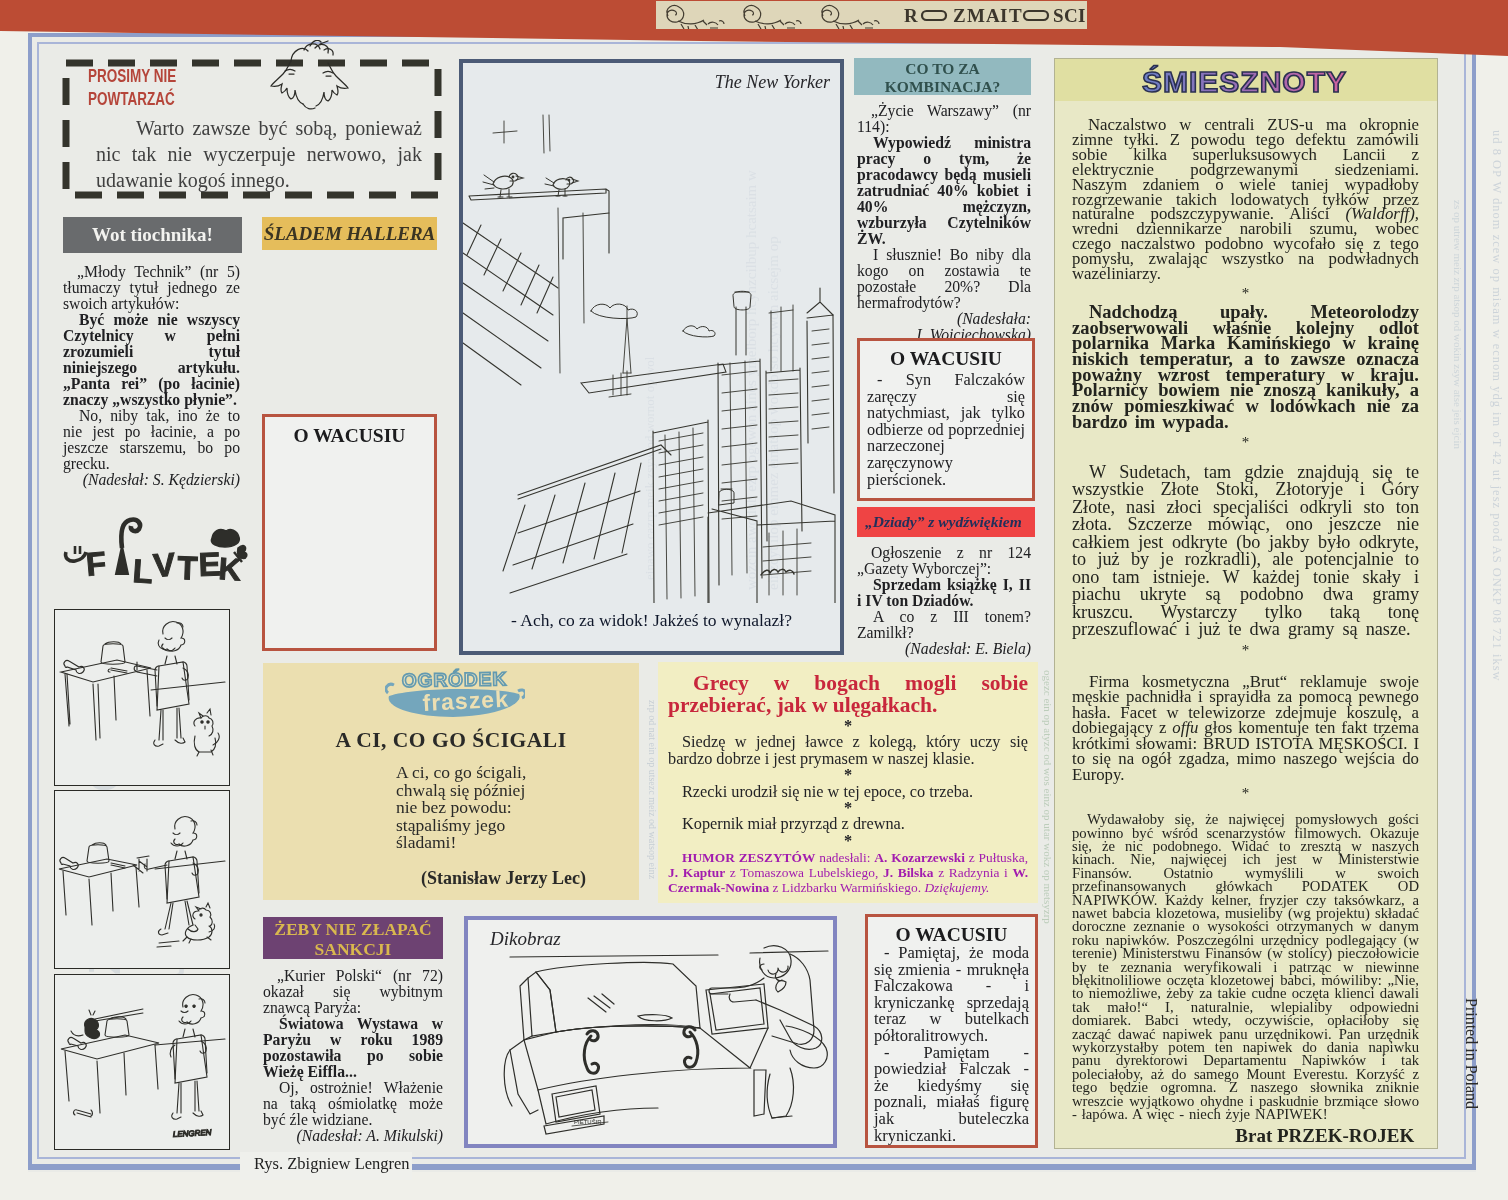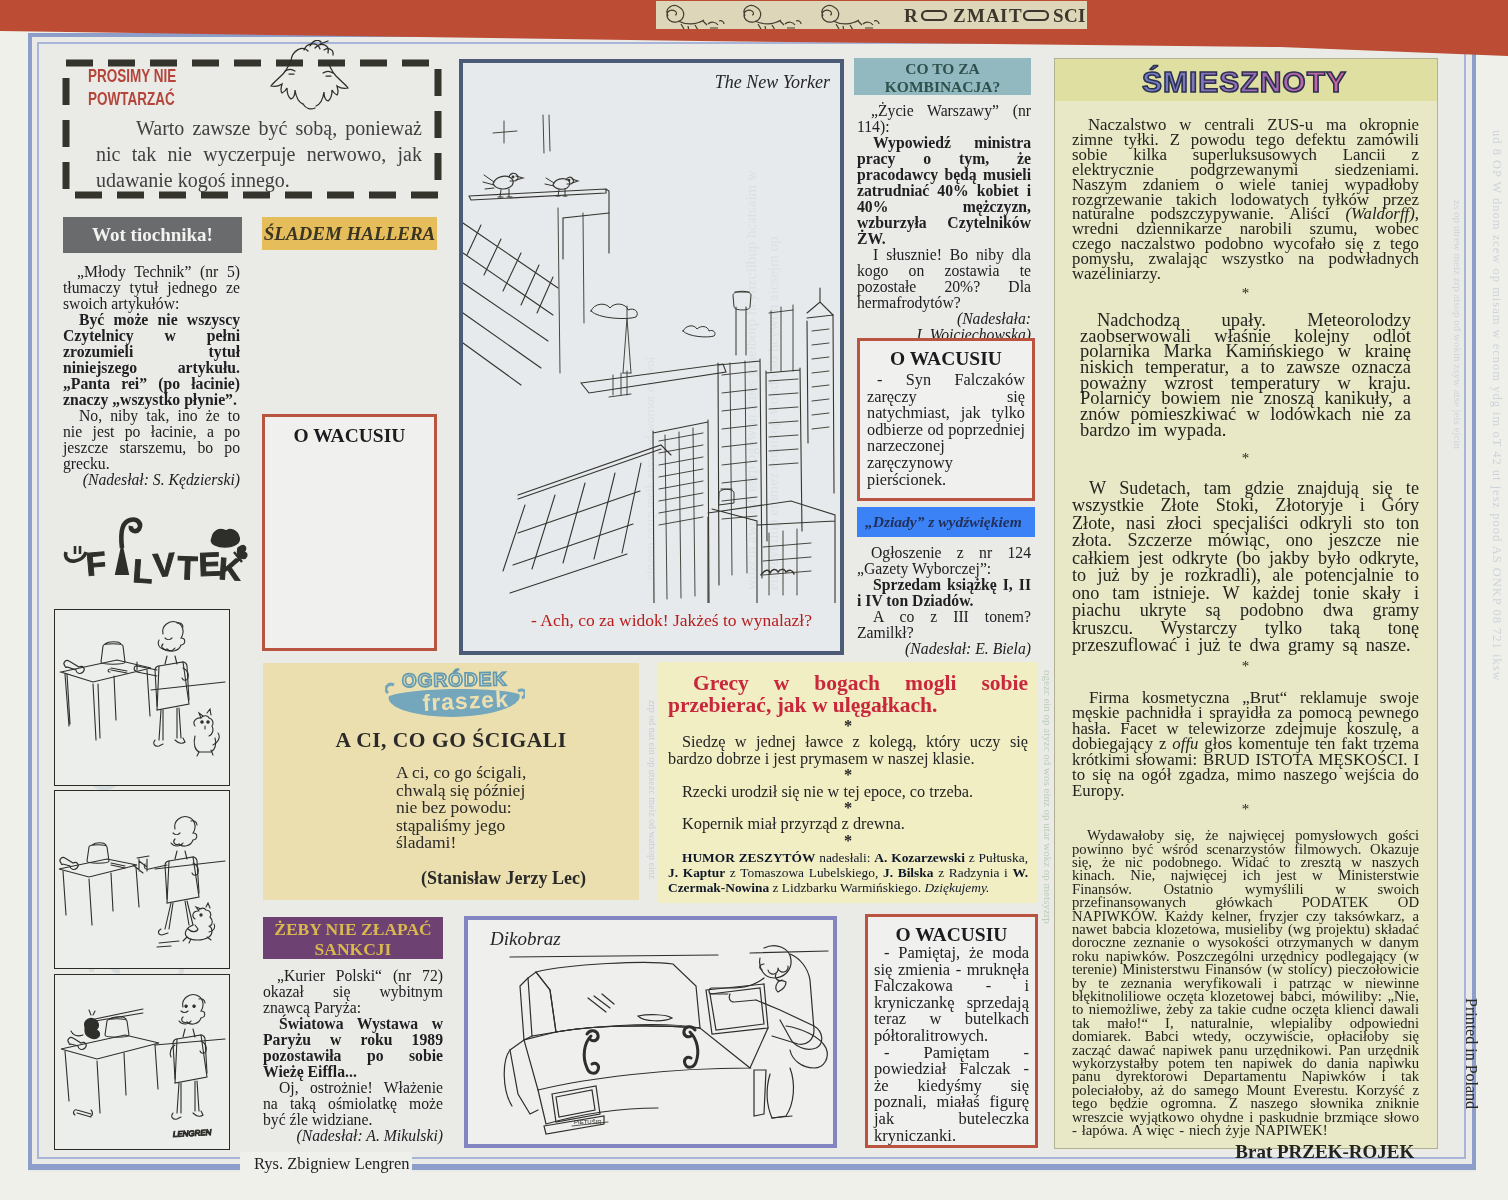--- a/index.html
+++ b/index.html
@@ -319,38 +319,38 @@
 <path d="M349 268 l17 -2 m-17 16 l17 -2 m-17 16 l17 -2 m-17 16 l17 -2 m-17 16 l17 -2 m-17 16 l17 -2 m-17 16 l17 -2 m-17 16 l17 -2" stroke-width="0.9"></path>
 
 <path d="M245 450 L328 438 L372 452 L372 540 M245 454 L245 540 M249 446 L294 458 L294 540 M294 462 L372 458"></path>
 <path d="M256 430 c0 -5 15 -5 15 0 l0 10 l-15 2 Z m2 -4 l11 0" stroke-width="1"></path>
 <path d="M306 470 l0 62 m14 -64 l0 64 m14 -66 l0 66 m-34 -48 l48 -4 m-48 18 l48 -4 m-48 18 l48 -4" stroke-width="0.9"></path>
 
 <path d="M298 512 c4 -6 8 -6 9 -2 c2 -4 6 -5 8 -1 c2 -3 6 -4 8 0 c3 -3 7 -2 8 2" stroke-width="1.5"></path>
 </g>
 </svg>
 
-<div class="abs" style="left:459px;top:610px;width:385px;text-align:center;font-size:17.5px;color:#b91c1c;margin-left:20px;">- Ach, co za widok! Jakżeś to wynalazł?</div>
+<div class="abs" style="left:459px;top:610px;width:385px;text-align:center;font-size:17.5px;color:#0f172a;">- Ach, co za widok! Jakżeś to wynalazł?</div>
 
 <div class="hdr" style="left:854px;top:58px;width:177px;height:37px;background:#92b9bf;color:#30504d;font-size:15.5px;line-height:18px;padding-top:2px;box-sizing:border-box;">CO TO ZA<br>KOMBINACJA?</div>
 
 <div class="t" style="left:857px;top:103px;width:174px;">
 <p class="ni" style="text-indent:14px;">„Życie Warszawy” (nr 114):</p>
 <p class="b">Wypowiedź ministra pracy o tym, że pracodawcy będą musieli zatrudniać 40% kobiet i 40% mężczyzn, wzburzyła Czytelników ŻW.</p>
 <p>I słusznie! Bo niby dla kogo on zostawia te pozostałe 20%? Dla hermafrodytów?</p>
 <p class="sig">(Nadesłała:<br>I. Wojciechowska)</p>
 </div>
 
 <div class="abs" style="left:857px;top:338px;width:178px;height:163px;border:3px solid #b85440;background:#f0f1ef;box-sizing:border-box;"></div>
 <div class="hdr" style="left:857px;top:348px;width:178px;font-size:19.5px;color:#1c1c1e;">O WACUSIU</div>
 <div class="t" style="left:867px;top:372px;width:158px;font-size:16.3px;line-height:16.6px;">
 <p class="ni" style="text-indent:10px;">- Syn Falczaków zaręczy się natychmiast, jak tylko odbierze od poprzedniej narzeczonej zaręczynowy pierścionek.</p>
 </div>
 
-<div class="abs" style="left:857px;top:507px;width:178px;height:30px;background:#3b82f6;color:#22305a;font-weight:bold;font-style:italic;font-size:15.5px;line-height:30px;padding-left:8px;box-sizing:border-box;white-space:nowrap;">„Dziady” z wydźwiękiem</div>
+<div class="abs" style="left:857px;top:507px;width:178px;height:30px;background:#ef4444;color:#22305a;font-weight:bold;font-style:italic;font-size:15.5px;line-height:30px;padding-left:8px;box-sizing:border-box;white-space:nowrap;">„Dziady” z wydźwiękiem</div>
 
 <div class="t" style="left:857px;top:545px;width:174px;">
 <p class="ni" style="text-indent:14px;">Ogłoszenie z nr 124 „Gazety Wyborczej”:</p>
 <p class="b">Sprzedam książkę I, II i IV ton Dziadów.</p>
 <p>A co z III tonem? Zamilkł?</p>
 <p class="sig">(Nadesłał: E. Biela)</p>
 </div>
 
 <div class="abs" style="left:1038px;top:670px;width:16px;height:430px;writing-mode:vertical-rl;font-size:11px;color:rgba(120,160,120,0.4);overflow:hidden;">ogezc ein op atyzc od wos einz op utar wokz op metsyzrp</div>
 
@@ -367,21 +367,21 @@
 <div style="text-align:justify;">
         <p style="margin:0;text-indent:14px;">Siedzę w jednej ławce z kolegą, który uczy się bardzo dobrze i jest prymasem w naszej klasie.</p>
       </div>
 <div style="text-align:center;font-weight:bold;">*</div>
 <p style="margin:0;text-indent:14px;">Rzecki urodził się nie w tej epoce, co trzeba.</p>
 <div style="text-align:center;font-weight:bold;">*</div>
 <p style="margin:0;text-indent:14px;">Kopernik miał przyrząd z drewna.</p>
 <div style="text-align:center;font-weight:bold;">*</div>
 </div>
 
-<div class="abs" style="left:668px;top:851px;width:360px;font-size:13.4px;line-height:14.8px;color:#0f172a;text-align:justify;">
+<div class="abs" style="left:668px;top:851px;width:360px;font-size:13.4px;line-height:14.8px;color:#a21caf;text-align:justify;">
       <p style="margin:0;text-indent:14px;"><span class="b">HUMOR ZESZYTÓW</span> nadesłali: <span class="b">A. Kozarzewski</span> z Pułtuska, <span class="b">J. Kaptur</span> z Tomaszowa Lubelskiego, <span class="b">J. Bilska</span> z Radzynia i <span class="b">W. Czermak-Nowina</span> z Lidzbarku Warmińskiego. <i>Dziękujemy.</i></p>
     </div>
 
 <div class="abs" style="left:464px;top:916px;width:373px;height:232px;border:4px solid #8285c0;background:#eff0ee;box-sizing:border-box;"></div>
 
 <div class="abs" style="left:490px;top:928px;font-style:italic;font-size:19px;color:#26262a;">Dikobraz</div>
 
 <svg class="abs" style="left:468px;top:920px;" width="365" height="224" viewBox="0 0 365 224">
 <g fill="none" stroke="#2e2e2a" stroke-width="1.2" stroke-linecap="round">
 <path d="M42 37 L250 35 M282 33 L360 31"></path>
@@ -447,21 +447,21 @@
       </defs>
 <text x="42" y="32" font-family="Liberation Sans" font-weight="bold" font-size="30" letter-spacing="1" fill="url(#smg)" stroke="#2a3050" stroke-width="1.6">ŚMIESZNOTY</text>
 </svg>
 
 <div class="abs" style="left:1072px;top:118px;width:347px;color:#23241f;">
 <div style="text-align:justify;font-size:16.8px;line-height:14.9px;word-spacing:2.5px;">
         <p style="margin:0;text-indent:16px;">Naczalstwo w centrali ZUS-u ma okropnie zimne tyłki. Z powodu tego defektu zamówili sobie kilka superluksusowych Lancii z elektrycznie podgrzewanymi siedzeniami. Naszym zdaniem o wiele taniej wypadłoby rozgrzewanie takich lodowatych tyłków przez naturalne podszczypywanie. Aliści <i>(Waldorff),</i> wredni dziennikarze narobili szumu, wobec czego naczalstwo podobno wycofało się z tego pomysłu, zwalając wszystko na podwładnych wazeliniarzy.</p>
       </div>
 <div style="text-align:center;font-size:15px;height:23px;line-height:23px;">*</div>
 <div style="text-align:justify;font-size:18.5px;line-height:15.7px;word-spacing:2.5px;">
-        <p style="margin:8px;text-indent:17px;">Nadchodzą upały. Meteorolodzy zaobserwowali właśnie kolejny odlot polarnika Marka Kamińskiego w krainę niskich temperatur, a to zawsze oznacza poważny wzrost temperatury w kraju. Polarnicy bowiem nie znoszą kanikuły, a znów pomieszkiwać w lodówkach nie za bardzo im wypada.</p>
+        <p style="margin:0;text-indent:17px;font-weight:bold;">Nadchodzą upały. Meteorolodzy zaobserwowali właśnie kolejny odlot polarnika Marka Kamińskiego w krainę niskich temperatur, a to zawsze oznacza poważny wzrost temperatury w kraju. Polarnicy bowiem nie znoszą kanikuły, a znów pomieszkiwać w lodówkach nie za bardzo im wypada.</p>
       </div>
 <div style="text-align:center;font-size:15px;height:23px;line-height:23px;">*</div>
 <div style="text-align:justify;font-size:18.2px;line-height:17.5px;word-spacing:3.5px;margin-top:10px;">
         <p style="margin:0;text-indent:17px;">W Sudetach, tam gdzie znajdują się te wszystkie Złote Stoki, Złotoryje i Góry Złote, nasi złoci specjaliści odkryli sto ton złota. Szczerze mówiąc, ono jeszcze nie całkiem jest odkryte (bo jakby było odkryte, to już by je rozkradli), ale potencjalnie to ono tam istnieje. W każdej tonie skały i piachu ukryte są podobno dwa gramy kruszcu. Wystarczy tylko taką tonę przeszuflować i już te dwa gramy są nasze.</p>
       </div>
 <div style="text-align:center;font-size:15px;height:23px;line-height:23px;">*</div>
 <div style="text-align:justify;font-size:16.8px;line-height:15.5px;word-spacing:1.5px;margin-top:12px;">
         <p style="margin:0;text-indent:17px;">Firma kosmetyczna „Brut“ reklamuje swoje męskie pachnidła i sprayidła za pomocą pewnego hasła. Facet w telewizorze zdejmuje koszulę, a dobiegający z <i>offu</i> głos komentuje ten fakt trzema krótkimi słowami: BRUD ISTOTA MĘSKOŚCI. I to się na ogół zgadza, mimo naszego wejścia do Europy.</p>
       </div>
 <div style="text-align:center;font-size:15px;height:23px;line-height:23px;">*</div>

